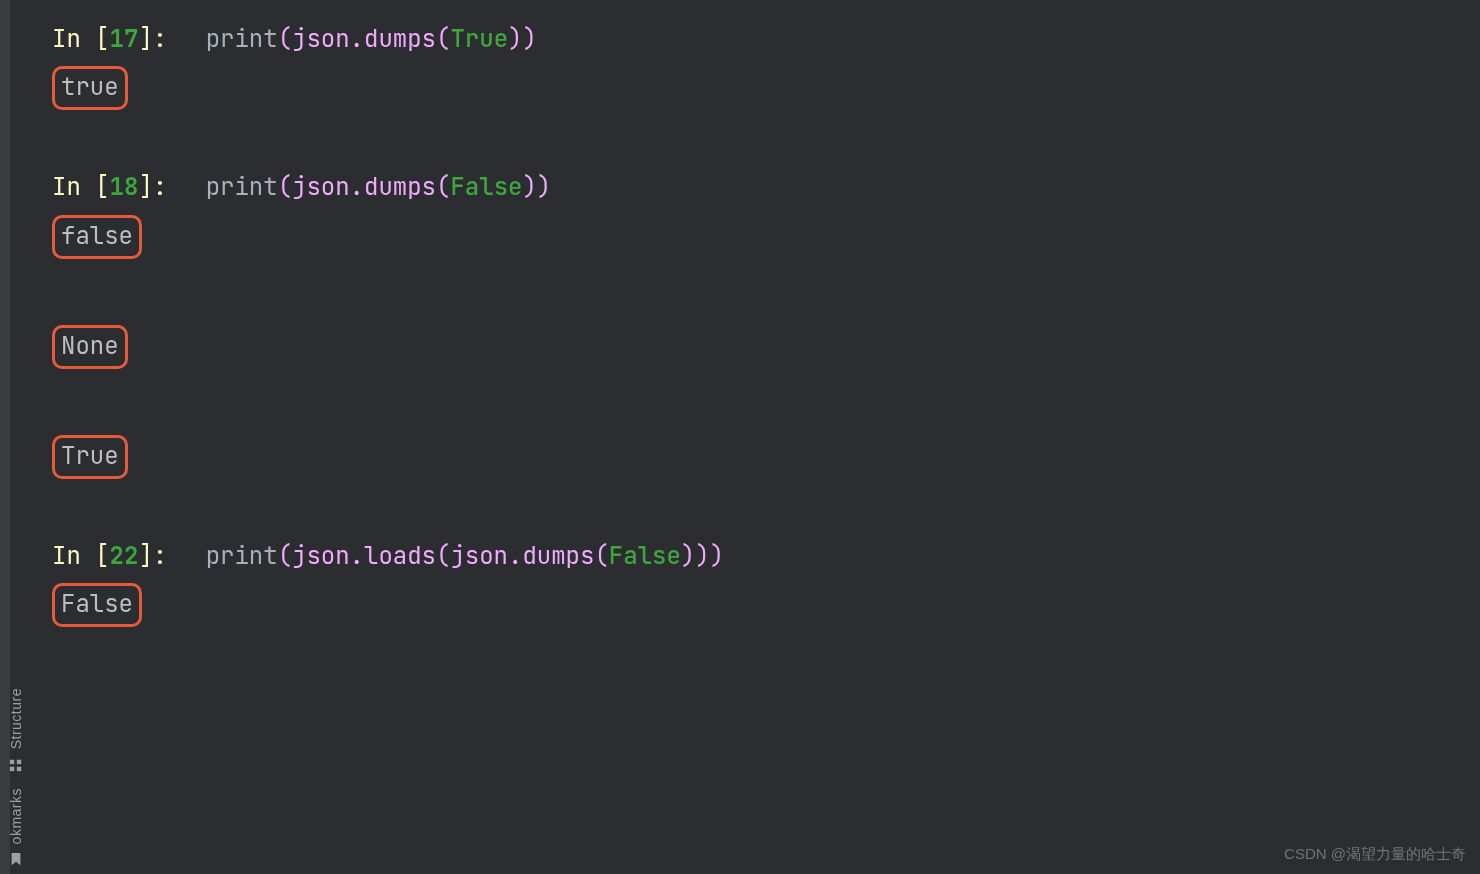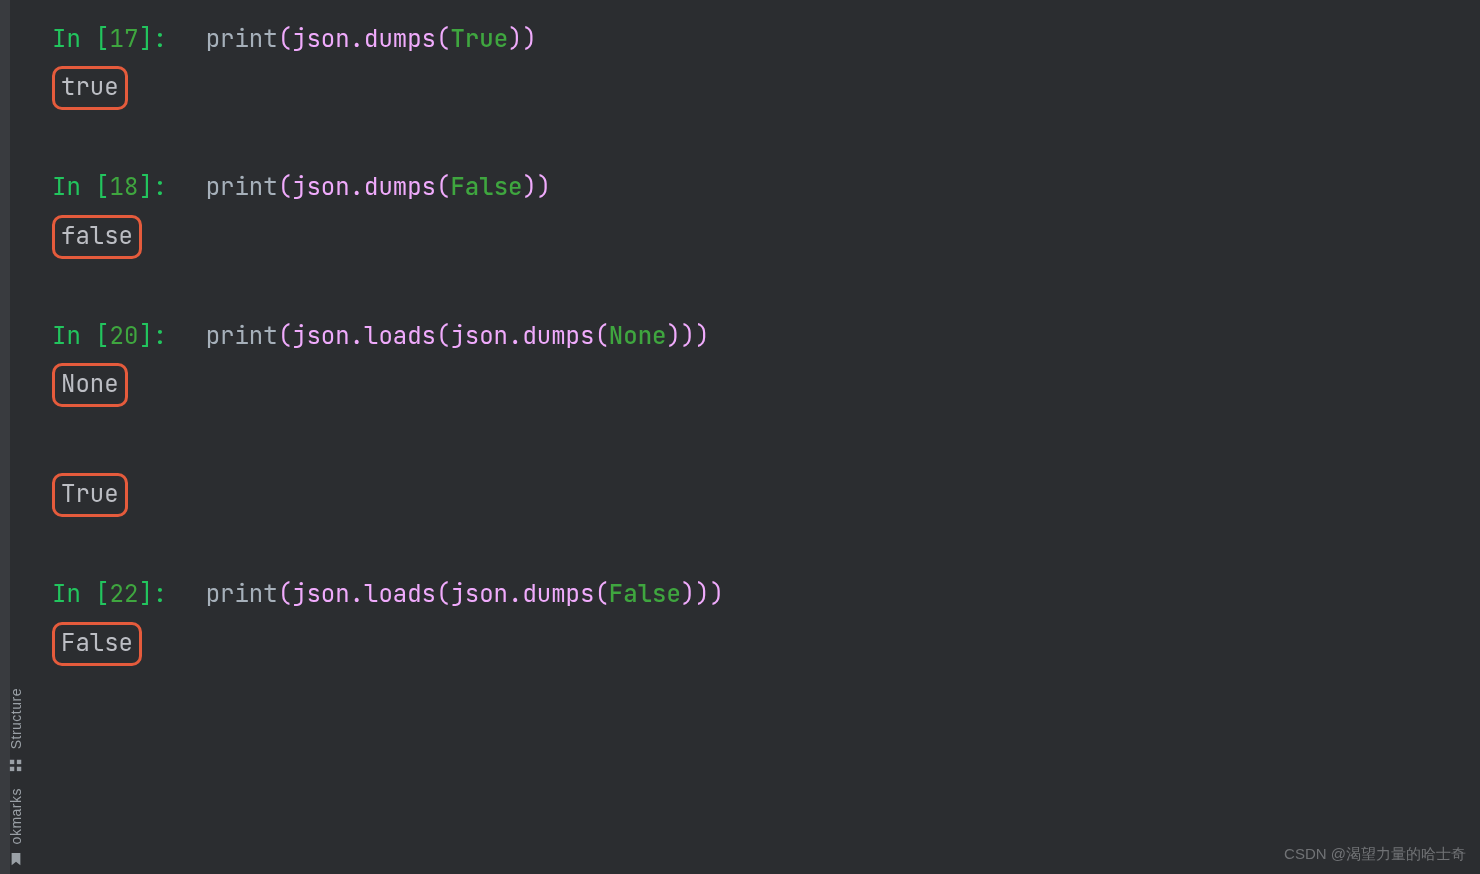--- a/index.html
+++ b/index.html
@@ -44,22 +44,22 @@
     left:32px;right:0;top:0;bottom:0;
     padding:20px 0 0 20px;
   }
   .cell{
     margin-bottom:58px;
   }
   .line{
     white-space:pre;
     line-height:1.6;
   }
-  .prompt-in{color:#22c55e;text-align:center;}
-  .prompt-num{color:#3fa63f;font-weight:normal;}
+  .prompt-in{color:#fef9c3;text-align:center;}
+  .prompt-num{color:#3fa63f;font-weight:bold;}
   .fn{color:#a6b0ba;margin-left:24px;}
   .p{color:#f0abfc;}
   .kw{color:#3fa63f;font-weight:500;}
   .out-box{
     display:inline-block;
     border:3px solid #e55b3c;
     border-radius:10px;
     padding:0 6px 2px 6px;
     margin-top:8px;
     line-height:1.5;
@@ -105,21 +105,20 @@
 <div class="content" id="cells">
     <div class="cell">
       <div class="line"><span class="prompt-in">In </span><span class="prompt-in">[</span><span class="prompt-num">17</span><span class="prompt-in">]: </span><span class="fn">print</span><span class="p">(json.dumps(</span><span class="kw">True</span><span class="p">))</span></div>
       <div><span class="out-box"><span class="out-text">true</span></span></div>
     </div>
     <div class="cell">
       <div class="line"><span class="prompt-in">In </span><span class="prompt-in">[</span><span class="prompt-num">18</span><span class="prompt-in">]: </span><span class="fn">print</span><span class="p">(json.dumps(</span><span class="kw">False</span><span class="p">))</span></div>
       <div><span class="out-box"><span class="out-text">false</span></span></div>
     </div>
     <div class="cell">
-      <div class="line"><span class="prompt-in">In </span><span class="prompt-in">[</span><span class="prompt-num">20</span><span class="prompt-in">]: </span><span class="fn">print</span><span class="p">(json.loads(json.dumps(</span><span class="kw">None</span><span class="p">)))</span></div>
       <div><span class="out-box"><span class="out-text">None</span></span></div>
     </div>
     <div class="cell">
       <div><span class="out-box"><span class="out-text">True</span></span></div>
     </div>
     <div class="cell">
       <div class="line"><span class="prompt-in">In </span><span class="prompt-in">[</span><span class="prompt-num">22</span><span class="prompt-in">]: </span><span class="fn">print</span><span class="p">(json.loads(json.dumps(</span><span class="kw">False</span><span class="p">)))</span></div>
       <div><span class="out-box"><span class="out-text">False</span></span></div>
     </div>
   </div>

